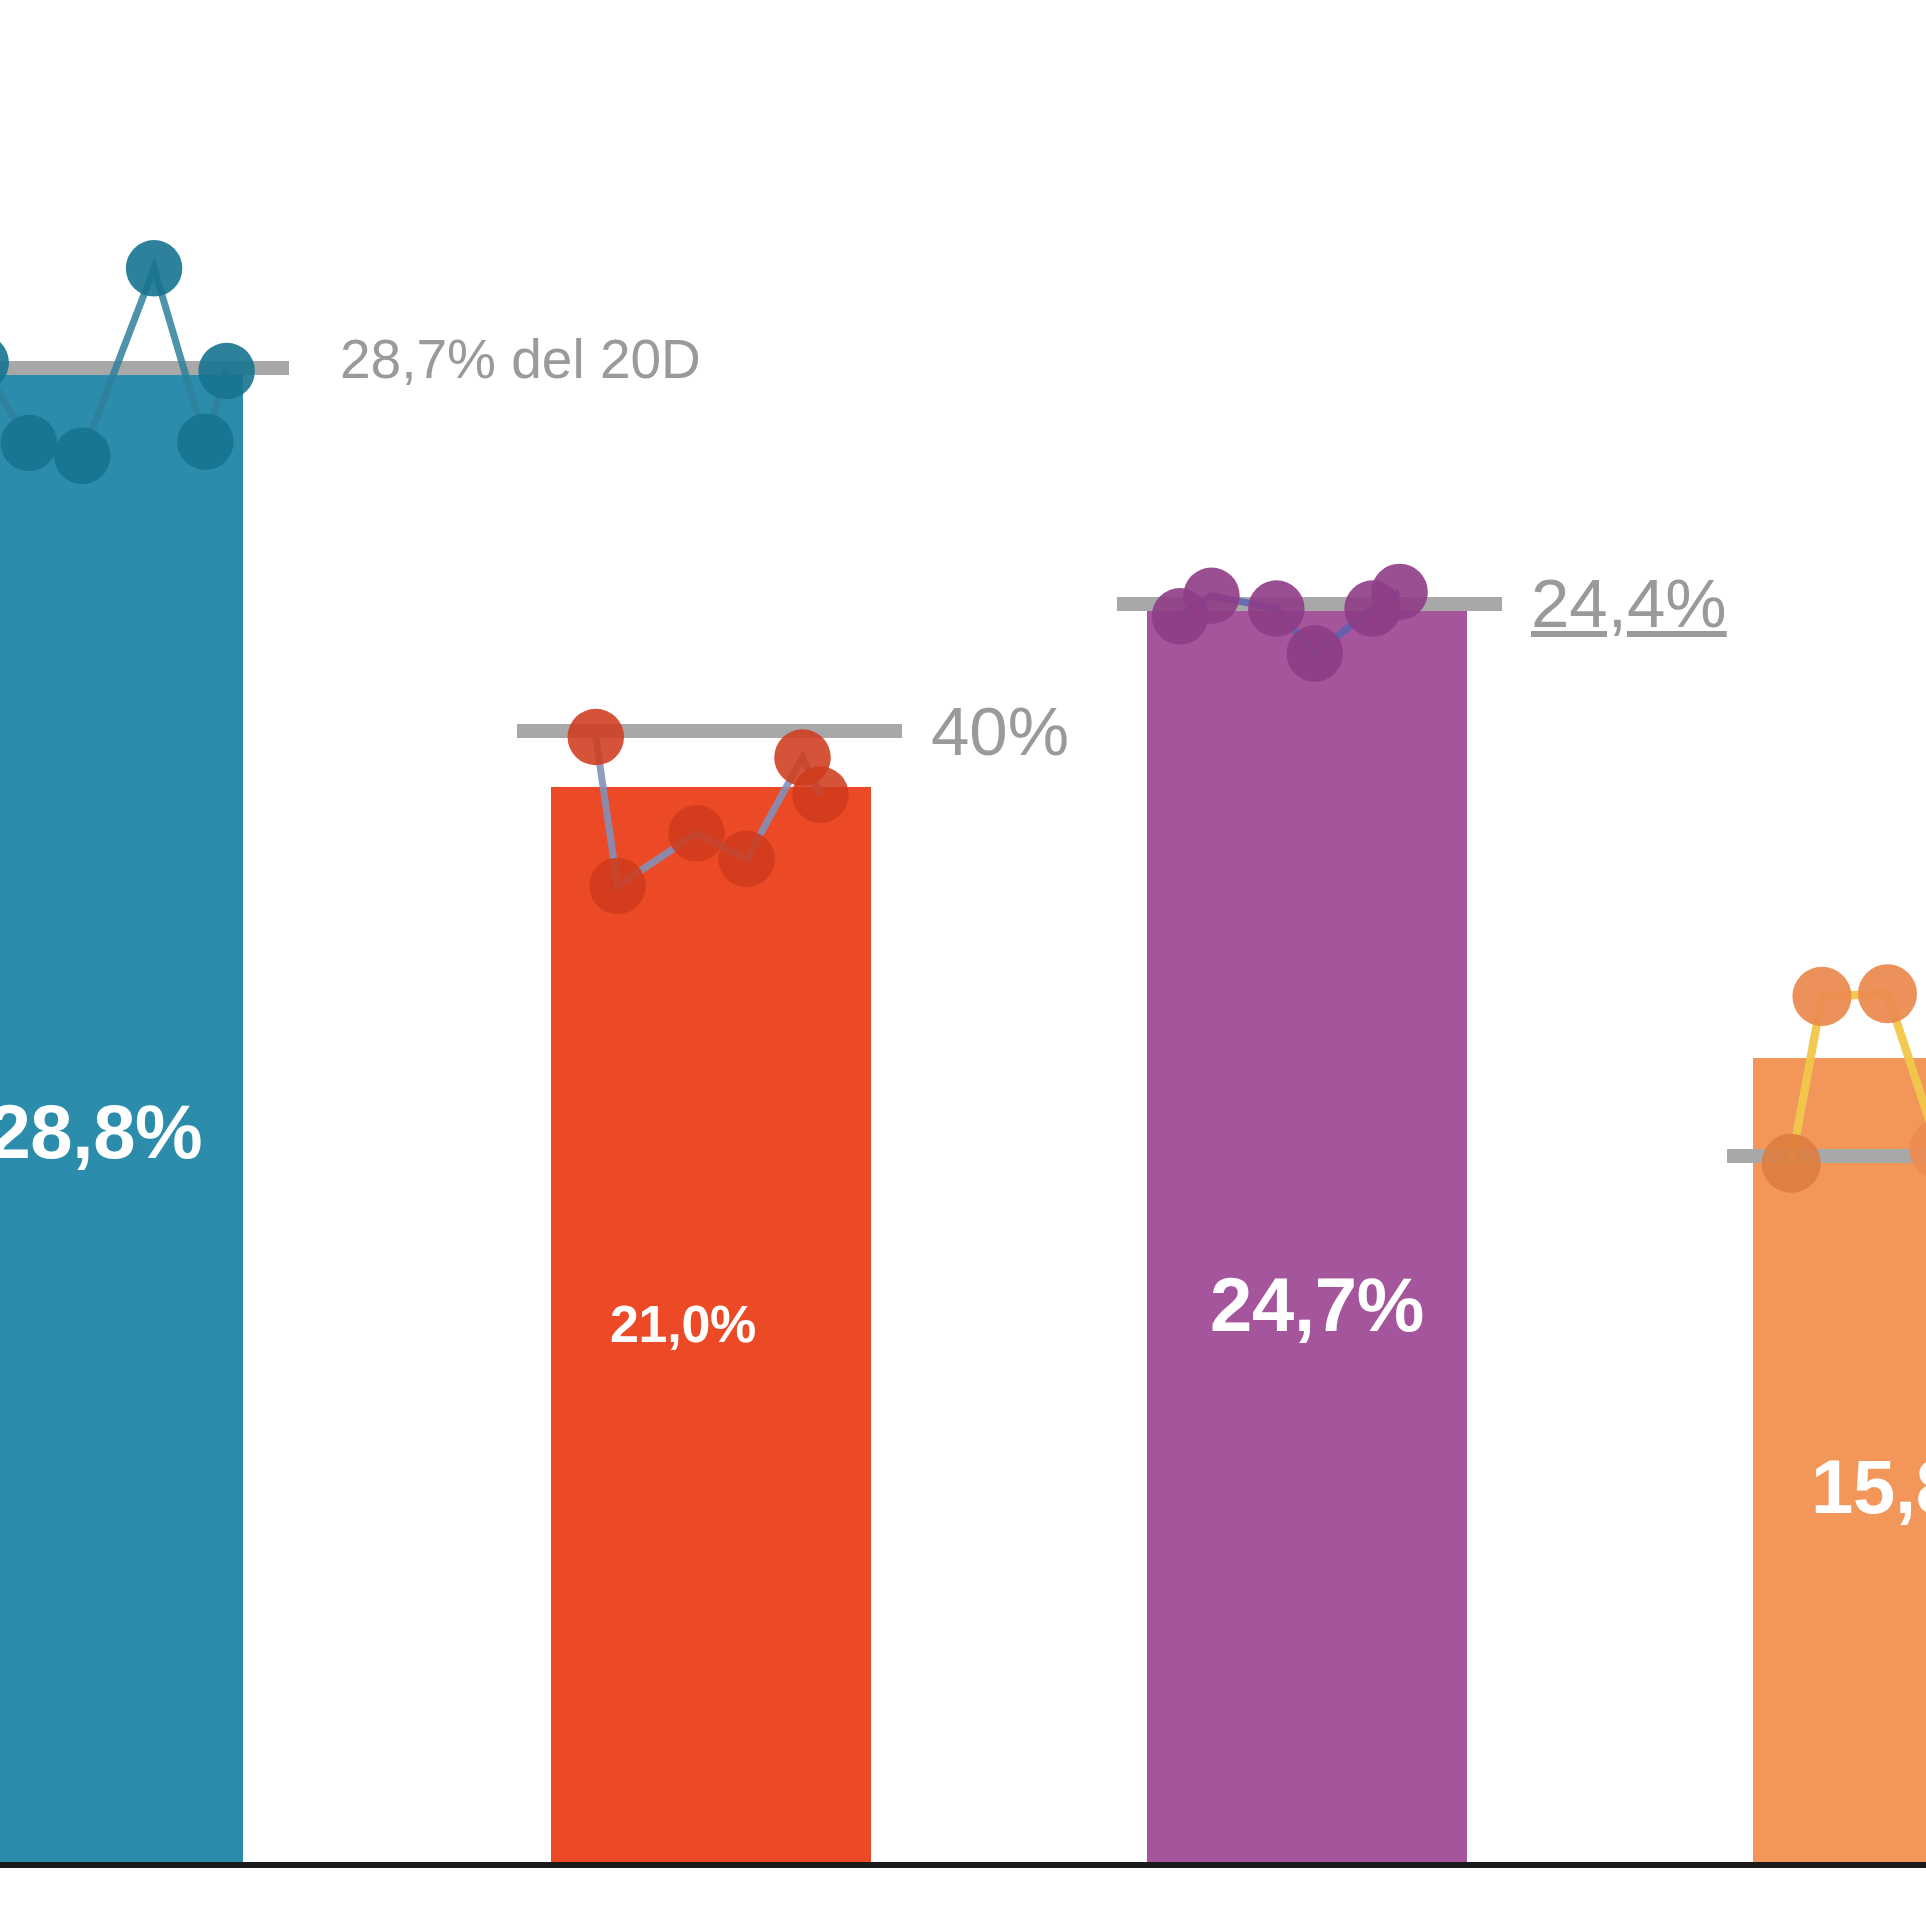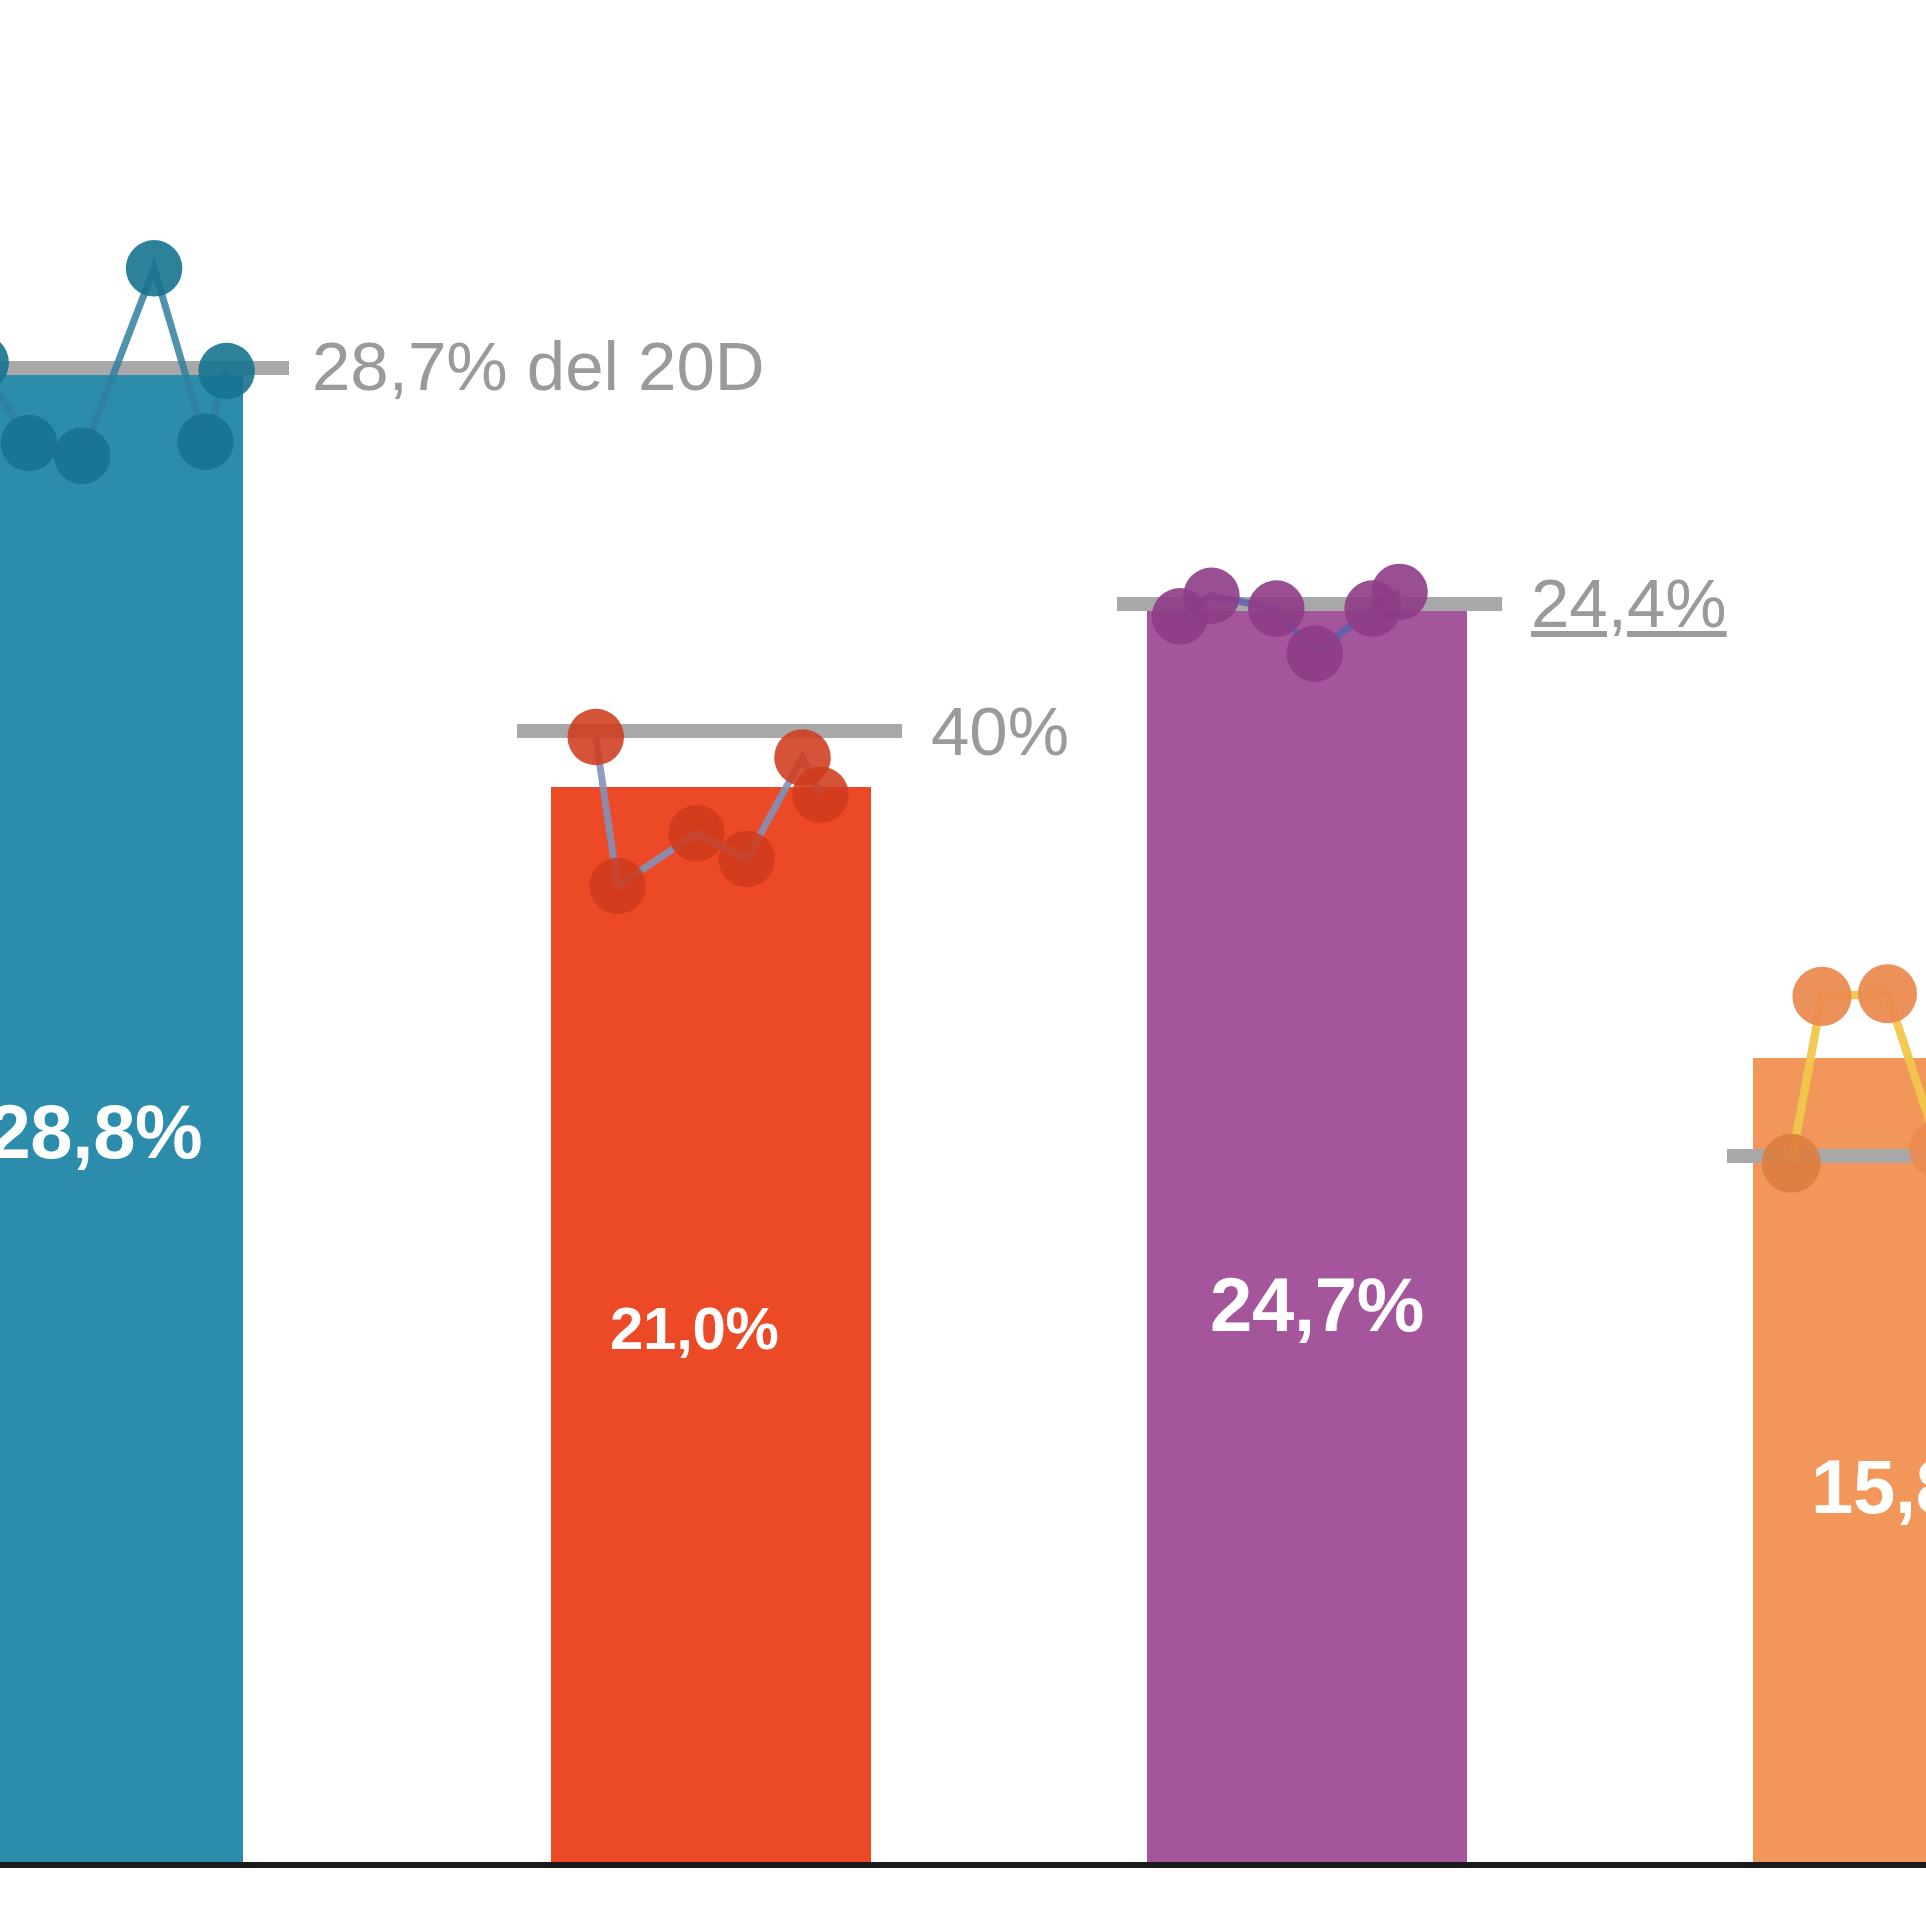--- a/index.html
+++ b/index.html
@@ -67,25 +67,25 @@
 
 <div id="root">
   <div class="chart-area">
 
     <div class="bar" style="left:-77px; top:371px; width:320px; height:1491px; background:#2b8cab;"></div>
 
     <div class="bar-value-label" style="left:-11.6px; top:1088px; font-size:76px;">28,8%</div>
 
     <div class="ref-line" style="left:-83px; top:361px; width:372px;"></div>
 
-    <div class="ref-label" style="left:312px; top:327px; font-size:69px;">28,7% del 20D</div>
+    <div class="ref-label" style="left:340px; top:327px; font-size:55px;">28,7% del 20D</div>
 
     <div class="bar" style="left:551px; top:787px; width:320px; height:1075px; background:#ec4a26;"></div>
 
-    <div class="bar-value-label" style="left:610px; top:1294px; font-size:60px;">21,0%</div>
+    <div class="bar-value-label" style="left:610px; top:1294px; font-size:52px;">21,0%</div>
 
     <div class="ref-line" style="left:517px; top:724px; width:385px;"></div>
 
     <div class="ref-label" style="left:931px; top:692px; font-size:69px;">40%</div>
 
     <div class="bar" style="left:1147px; top:602px; width:320px; height:1260px; background:#a4559b;"></div>
 
     <div class="bar-value-label" style="left:1210px; top:1261px; font-size:76px;text-align:center;">24,7%</div>
 
     <div class="ref-line" style="left:1117px; top:597px; width:385px;"></div>

